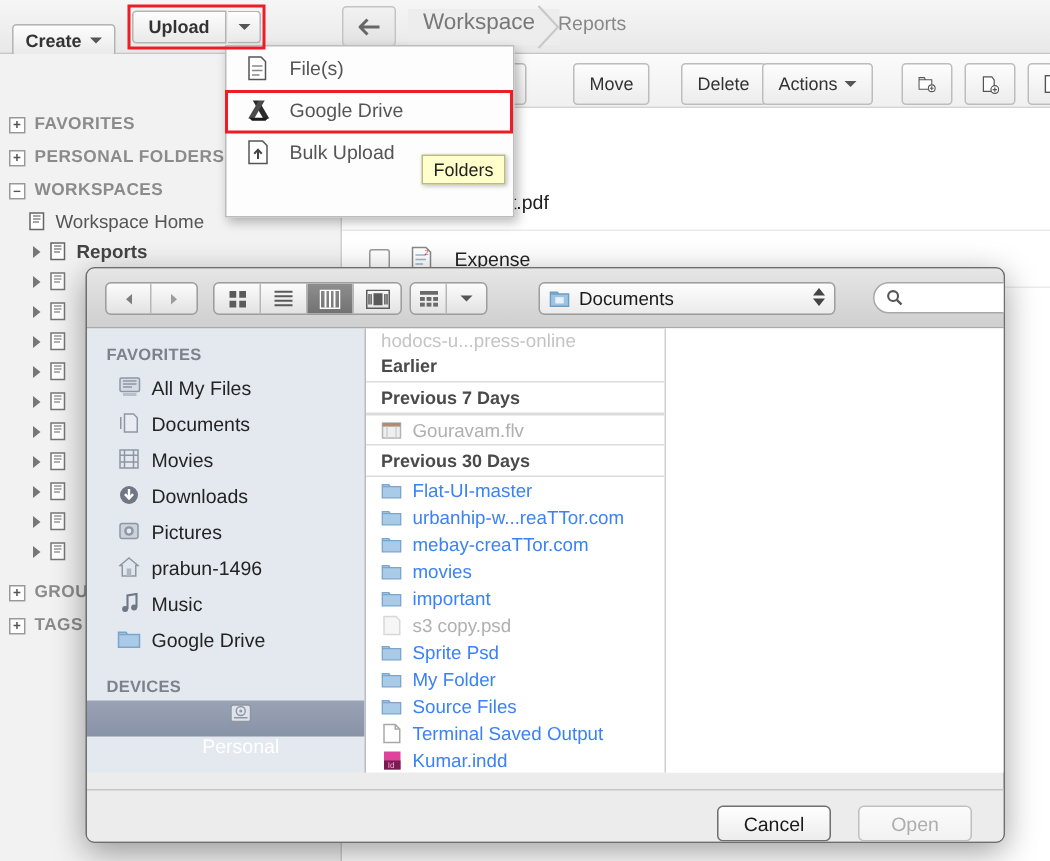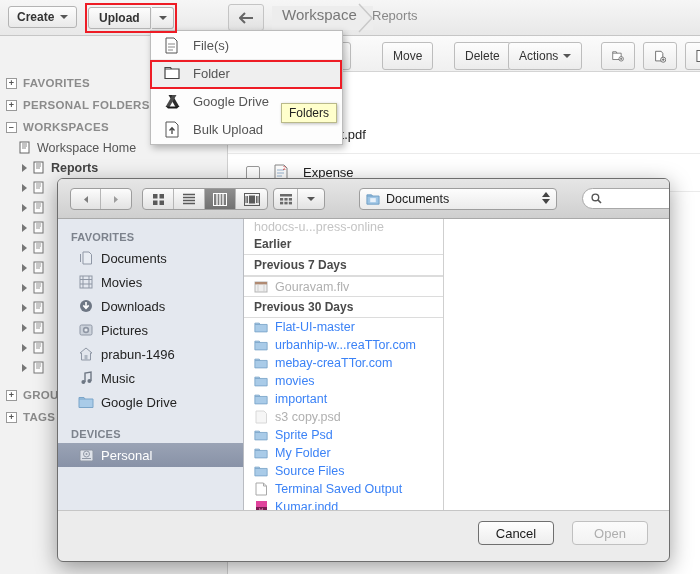--- a/index.html
+++ b/index.html
@@ -20,21 +20,21 @@
     background: linear-gradient(#f6f6f6, #e8e8e8);
     border-bottom: 1px solid #c6c6c6;
   }
   .btn-gray {
     background: linear-gradient(#fdfdfd, #e9e9e9);
     border: 1px solid #b4b4b4; border-radius: 3px;
     color: #333; font-size: 12px; font-weight: bold;
     display: flex; align-items: center; justify-content: center;
     cursor: default; white-space: nowrap;
   }
-  .btn-create { position: absolute; left: 8px; top: 6px; height: 22px; padding: 0 8px; gap: 6px; }
+  .btn-create { position: absolute; left: 8px; top: 16px; height: 22px; padding: 0 8px; gap: 6px; }
   .btn-upload { position: absolute; left: 88px; top: 7px; height: 22px; padding: 0 10px; border-top-right-radius:0; border-bottom-right-radius:0;}
   .btn-upload-arrow { position: absolute; left: 152px; top: 7px; height: 22px; width: 22px; border-left: none; border-top-left-radius:0; border-bottom-left-radius:0;}
   .caret { width:0;height:0;border-left:4px solid transparent;border-right:4px solid transparent;border-top:4px solid #555; }
 
   .crumb-back {
     position: absolute; left: 228px; top: 4px; width: 36px; height: 27px;
     background: linear-gradient(#f2f2f2,#e2e2e2); border:1px solid #c4c4c4; border-radius:3px;
     display:flex;align-items:center;justify-content:center; color:#555; font-size:15px;
   }
   .crumb-ws {
@@ -125,33 +125,33 @@
   .search-field {
     position:absolute; left:524px; top:9px; width:130px; height:21px;
     background:#fff; border:1px solid #a8a8a8; border-radius:11px;
     display:flex;align-items:center;gap:5px;padding:0 8px;
   }
 
   .dlg-body { position:absolute; left:0; top:40px; right:0; bottom:46px; display:flex; }
   .dlg-side { width:186px; background:#e4e8ef; border-right:1px solid #b9bcc2; padding-top:8px; overflow:hidden;}
   .ds-head { font-size:11px;font-weight:bold;color:#7c828c; padding:4px 0 3px 13px; letter-spacing:.2px;}
   .ds-item { display:flex;align-items:center;gap:7px; height:24px; padding-left:20px; font-size:13px; color:#232323; }
-  .ds-item.sel { background:linear-gradient(#9aa3b5,#8892a7); color:#fff; }
+  .ds-item.sel { background:linear-gradient(#9aa3b5,#8892a7); color:#fff;flex-direction:column; }
   .ds-ic { width:16px;height:16px;flex:none;display:flex;align-items:center;justify-content:center;}
 
   .dlg-cols { flex:1; display:flex; background:#fff; }
   .col1 { width:200px; border-right:1px solid #cfcfcf; overflow:hidden; position:relative; }
   .col2 { flex:1; background:#fff; }
   .grp-head { font-size:12px;font-weight:bold;color:#4a4a4a; padding:3px 0 3px 10px; border-bottom:1px solid #dcdcdc;}
   .f-item { display:flex;align-items:center;gap:7px; height:18px; padding-left:10px; font-size:12.5px;color:#3b82f6;}
   .f-item.dim { color:#b0b0b0; }
   .f-item.bordered { border-top:1px solid #dcdcdc; border-bottom:1px solid #dcdcdc; height:21px;}
   .f-ic { width:14px;height:14px;flex:none;display:flex;align-items:center;justify-content:center;}
 
-  .dlg-foot { position:absolute; left:0; right:0; bottom:16px; height:35px; background:#ececec; border-top:1px solid #c6c6c6;text-align:center; }
+  .dlg-foot { position:absolute; left:0; right:0; bottom:0; height:35px; background:#ececec; border-top:1px solid #c6c6c6;text-align:center; }
   .dbtn {
     position:absolute; top:10px; height:24px; width:76px;
     background:linear-gradient(#fefefe,#ededed); border:1px solid #9a9a9a; border-radius:4px;
     display:flex;align-items:center;justify-content:center; font-size:13px; color:#1a1a1a;
   }
   .dbtn.cancel { left:420px; border-color:#6f6f6f; }
   .dbtn.open { left:514px; color:#aeaeae; border-color:#c0c0c0; background:linear-gradient(#fbfbfb,#f2f2f2); }
 </style>
 </head>
 <body>
@@ -356,28 +356,20 @@
 
   <div class="menu">
     <div class="mitem">
       <span class="micon">
         <svg width="14" height="17" viewBox="0 0 14 17">
           <path d="M1 1 L9 1 L12 4 L12 16 L1 16 Z" fill="#fff" stroke="#555"></path>
           <path d="M3 7h7M3 10h7M3 13h5" stroke="#888"></path>
         </svg>
       </span>
       <span>File(s)</span>
-    </div>
-    <div class="mitem sel">
-      <span class="micon">
-        <svg width="17" height="14" viewBox="0 0 17 14">
-          <path d="M1 3 L1 12.5 L15 12.5 L15 3 Z M1 3 L1 1.5 L6.5 1.5 L7.6 3" fill="#fff" stroke="#444" stroke-width="1.2"></path>
-        </svg>
-      </span>
-      <span>Folder</span>
     </div>
     <div class="mitem">
       <span class="micon">
         <svg width="17" height="15" viewBox="0 0 17 15">
           <path d="M8.5 1 L15.5 13 L11.5 13 L4.5 1 Z" fill="#2b2b2b"></path>
           <path d="M8.5 1 L1.5 13 L5.5 13 L12.5 1 Z" fill="#4a4a4a"></path>
           <path d="M2 12.5 L15 12.5 L13 14.5 L4 14.5 Z" fill="#1a1a1a"></path>
         </svg>
       </span>
       <span>Google Drive</span>
@@ -485,20 +477,30 @@
       </div>
     </div>
 
     <div class="dlg-body">
       <div class="dlg-side">
         <div class="ds-head">FAVORITES</div>
         <div id="fav-list">
             <div class="ds-item">
               <span class="ds-ic">
                 <svg width="15" height="14" viewBox="0 0 15 14">
+                  <rect x="1" y="1" width="13" height="9" rx="1" fill="#d6dbe4" stroke="#8f97a5"></rect>
+                  <path d="M3 3h9M3 5h9M3 7h6" stroke="#8f97a5"></path>
+                  <rect x="3" y="11" width="9" height="2" fill="#b9c0cc"></rect>
+                </svg>
+              </span>
+              <span>All My Files</span>
+            </div>
+            <div class="ds-item">
+              <span class="ds-ic">
+                <svg width="15" height="14" viewBox="0 0 15 14">
                   <path d="M4 1 L10 1 L12.5 3.5 L12.5 13 L4 13 Z" fill="#e9edf3" stroke="#8f97a5"></path>
                   <path d="M1.5 3 L1.5 11" stroke="#8f97a5"></path>
                 </svg>
               </span>
               <span>Documents</span>
             </div>
             <div class="ds-item">
               <span class="ds-ic">
                 <svg width="14" height="14" viewBox="0 0 14 14">
                   <rect x="1" y="1" width="12" height="12" fill="#e4e8ef" stroke="#8f97a5"></rect>

